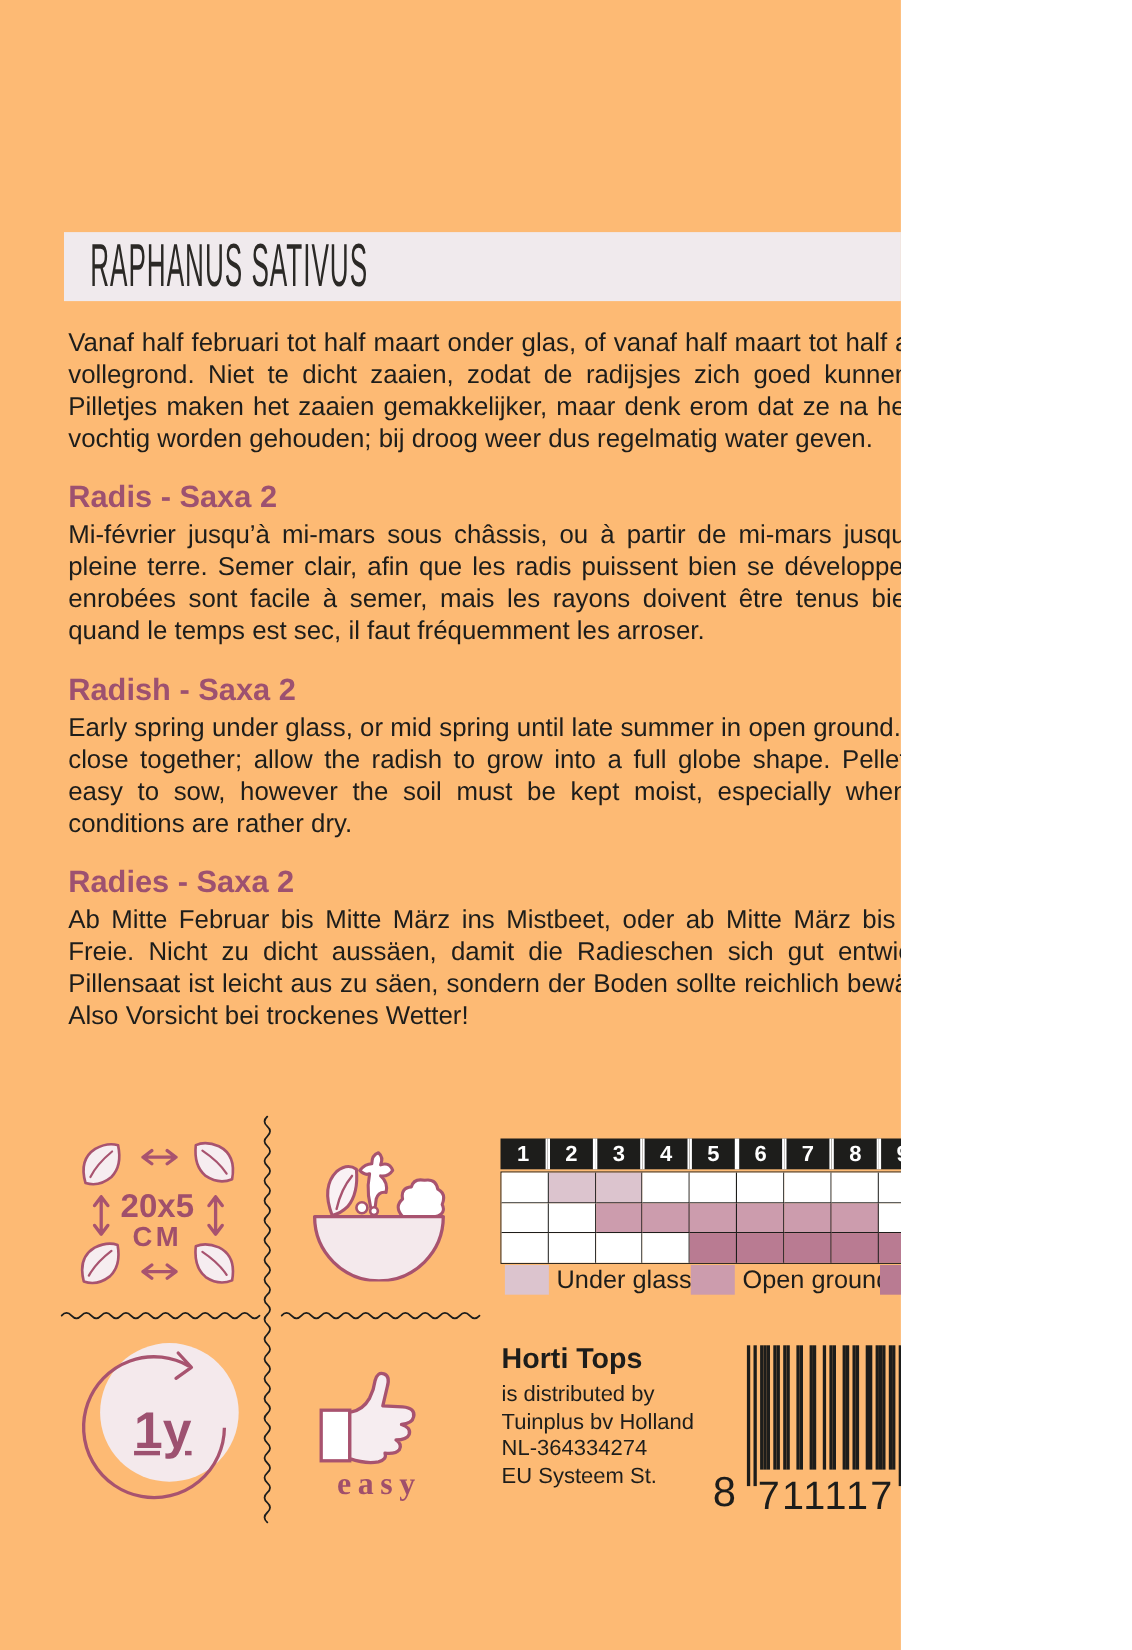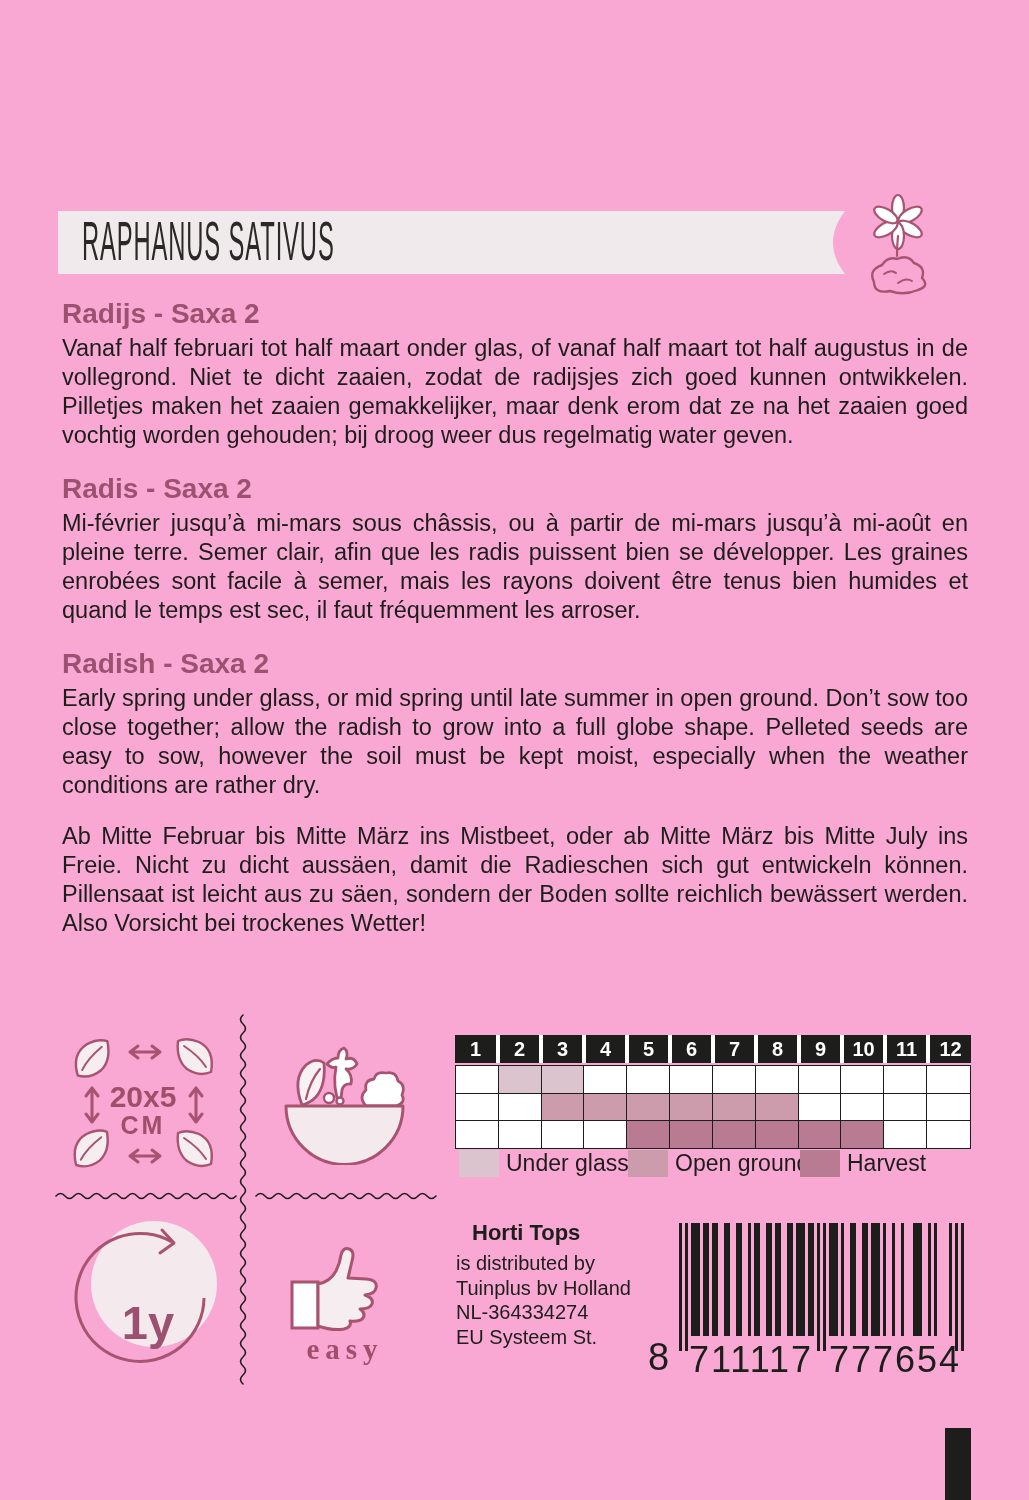--- a/index.html
+++ b/index.html
@@ -1,16 +1,16 @@
 <!DOCTYPE html>
 <html><head>
 <meta charset="utf-8">
 <style>
   html,body{margin:0;padding:0;background:#ffffff;}
-  .page{position:relative;width:1029px;height:1500px;background:#f9a8d4;overflow:hidden;
+  .page{position:relative;width:819px;height:1500px;background:#fdba74;overflow:hidden;
         font-family:"Liberation Sans",sans-serif;color:#1d1d1b;}
 
   
   .banner{position:absolute;left:58px;top:211px;width:787px;height:63px;background:#f0eaed;
           clip-path:path('M0,0 L787,0 C771,21 771,42 787,63 L0,63 Z');
           display:flex;align-items:center;}
   .banner .title{margin:0 0 0 24px;font-size:27px;font-weight:500;color:#2b2926;
           letter-spacing:1px;transform:scale(0.88,2.05);transform-origin:left center;white-space:nowrap;}
 
   .icon-radish{position:absolute;left:862px;top:188px;width:70px;height:108px;}
@@ -23,22 +23,22 @@
   
   svg .rose-stroke{stroke:#a8536f;fill:none;stroke-linecap:round;stroke-linejoin:round;}
   .icon-spacing{position:absolute;left:68px;top:1032px;width:150px;height:140px;}
   .spacing-text{position:absolute;left:0;top:50px;width:150px;text-align:center;color:#a04f6b;font-weight:bold;}
   .spacing-value{font-size:30px;line-height:30px;}
   .spacing-unit{font-size:25px;line-height:27px;letter-spacing:3px;}
 
   .icon-bowl{position:absolute;left:282px;top:1045px;width:125px;height:120px;}
 
   .icon-cycle{position:absolute;left:62px;top:1218px;width:160px;height:165px;}
-  .cycle-label{position:absolute;left:6px;top:24px;width:160px;height:160px;display:flex;
-               align-items:center;justify-content:center;font-size:47px;font-weight:bold;color:#9d5170;}
+  .cycle-label{position:absolute;left:6px;top:1px;width:160px;height:160px;display:flex;
+               align-items:center;justify-content:center;font-size:47px;font-weight:bold;color:#9d5170;text-decoration:underline;}
 
   .icon-easy{position:absolute;left:285px;top:1238px;width:120px;height:132px;}
   .easy-label{position:absolute;left:0;top:95px;width:120px;text-align:center;
               font-size:29px;font-weight:bold;letter-spacing:6px;color:#a04f6b;font-family:Liberation Serif, serif;}
 
   .wavy-left{position:absolute;left:55px;top:1191px;}
   .wavy-right{position:absolute;left:255px;top:1191px;}
   .wavy-vert{position:absolute;left:238px;top:1014px;}
 
   
@@ -51,21 +51,21 @@
   .cal-cell{height:26.5px;border-right:1px solid #1d1d1b;border-bottom:1px solid #1d1d1b;background:#fff;}
   .cal-cell:nth-child(12n){border-right:none}
   .cal-cell:nth-child(n+25){border-bottom:none}
   .cal-legend{position:relative;height:30px;margin-top:1px;}
   .leg-item{position:absolute;top:0;display:flex;align-items:center;gap:7px;}
   .leg-swatch{width:40px;height:27px;display:inline-block;}
   .leg-label{font-size:23px;color:#1d1d1b;}
 
   
   .distributor{position:absolute;left:456px;top:1220px;}
-  .dist-brand{margin:0 0 5px 16px;font-size:22px;font-weight:bold;}
+  .dist-brand{margin:0 0 5px 0;font-size:26px;font-weight:bold;}
   .dist-line{margin:0;font-size:20px;line-height:24.5px;}
 
   .barcode{position:absolute;left:648px;top:1223px;width:340px;height:150px;}
   .bars{position:absolute;left:31px;top:0;width:285px;height:130px;}
   .bc-bar{position:absolute;top:0;width:3px;background:#1d1d1b;}
   .bc-num{position:absolute;font-size:36px;color:#1d1d1b;}
   .bc-first{left:0;top:113px;font-size:38px;}
   .bc-left{left:40px;top:116px;width:126px;text-align:center;letter-spacing:2px;}
   .bc-right{left:181px;top:116px;width:126px;text-align:center;letter-spacing:2px;}
 
@@ -89,32 +89,32 @@
       <ellipse cx="0" cy="-14" rx="6" ry="13" fill="#fff" transform="rotate(240)"></ellipse>
       <ellipse cx="0" cy="-14" rx="6" ry="13" fill="#fff" transform="rotate(300)"></ellipse>
     </g>
     <path class="rose-stroke" style="stroke-width:2.2" d="M36,48 Q35,58 35,68"></path>
     <path d="M12,94 Q6,82 20,77 Q26,68 35,71 Q46,66 52,75 Q64,79 60,90 Q68,98 56,102 Q42,108 28,103 Q12,106 12,94 Z" fill="#f6edf0" class="rose-stroke" style="stroke-width:2.4"></path>
     <path class="rose-stroke" style="stroke-width:2" d="M22,86 q7,-5 12,-1 M36,95 q8,-6 14,-2"></path>
   </svg>
 
   <main class="content">
     <section>
-      <h2>Radijs - Saxa 2</h2>
       <p>Vanaf half februari tot half maart onder glas, of vanaf half maart tot half augustus in de vollegrond. Niet te dicht zaaien, zodat de radijsjes zich goed kunnen ontwikkelen. Pilletjes maken het zaaien gemakkelijker, maar denk erom dat ze na het zaaien goed vochtig worden gehouden; bij droog weer dus regelmatig water geven.</p>
     </section>
     <section>
       <h2>Radis - Saxa 2</h2>
       <p>Mi-février jusqu’à mi-mars sous châssis, ou à partir de mi-mars jusqu’à mi-août en pleine terre. Semer clair, afin que les radis puissent bien se développer. Les graines enrobées sont facile à semer, mais les rayons doivent être tenus bien humides et quand le temps est sec, il faut fréquemment les arroser.</p>
     </section>
     <section>
       <h2>Radish - Saxa 2</h2>
       <p>Early spring under glass, or mid spring until late summer in open ground. Don’t sow too close together; allow the radish to grow into a full globe shape. Pelleted seeds are easy to sow, however the soil must be kept moist, especially when the weather conditions are rather dry.</p>
     </section>
     <section>
+      <h2>Radies - Saxa 2</h2>
       <p>Ab Mitte Februar bis Mitte März ins Mistbeet, oder ab Mitte März bis Mitte July ins Freie. Nicht zu dicht aussäen, damit die Radieschen sich gut entwickeln können. Pillensaat ist leicht aus zu säen, sondern der Boden sollte reichlich bewässert werden. Also Vorsicht bei trockenes Wetter!</p>
     </section>
   </main>
 
   <div class="icon-spacing">
     <svg width="150" height="140" viewBox="0 0 150 140">
       <defs>
         <g id="leafg">
           <path d="M3,34 Q-1,12 15,4 Q27,-1 36,3 Q38,22 27,31 Q15,39 3,34 Z" fill="#f6edf0" stroke="#a8536f" stroke-width="2.4" stroke-linejoin="round"></path>
           <path d="M8,29 Q15,18 30,8" fill="none" stroke="#a8536f" stroke-width="2" stroke-linecap="round"></path>

